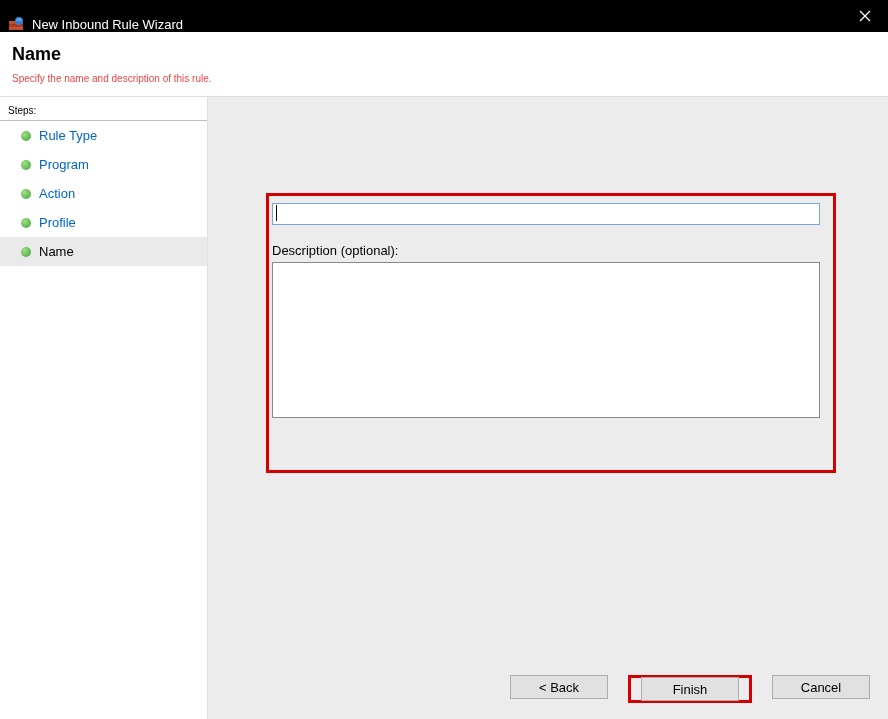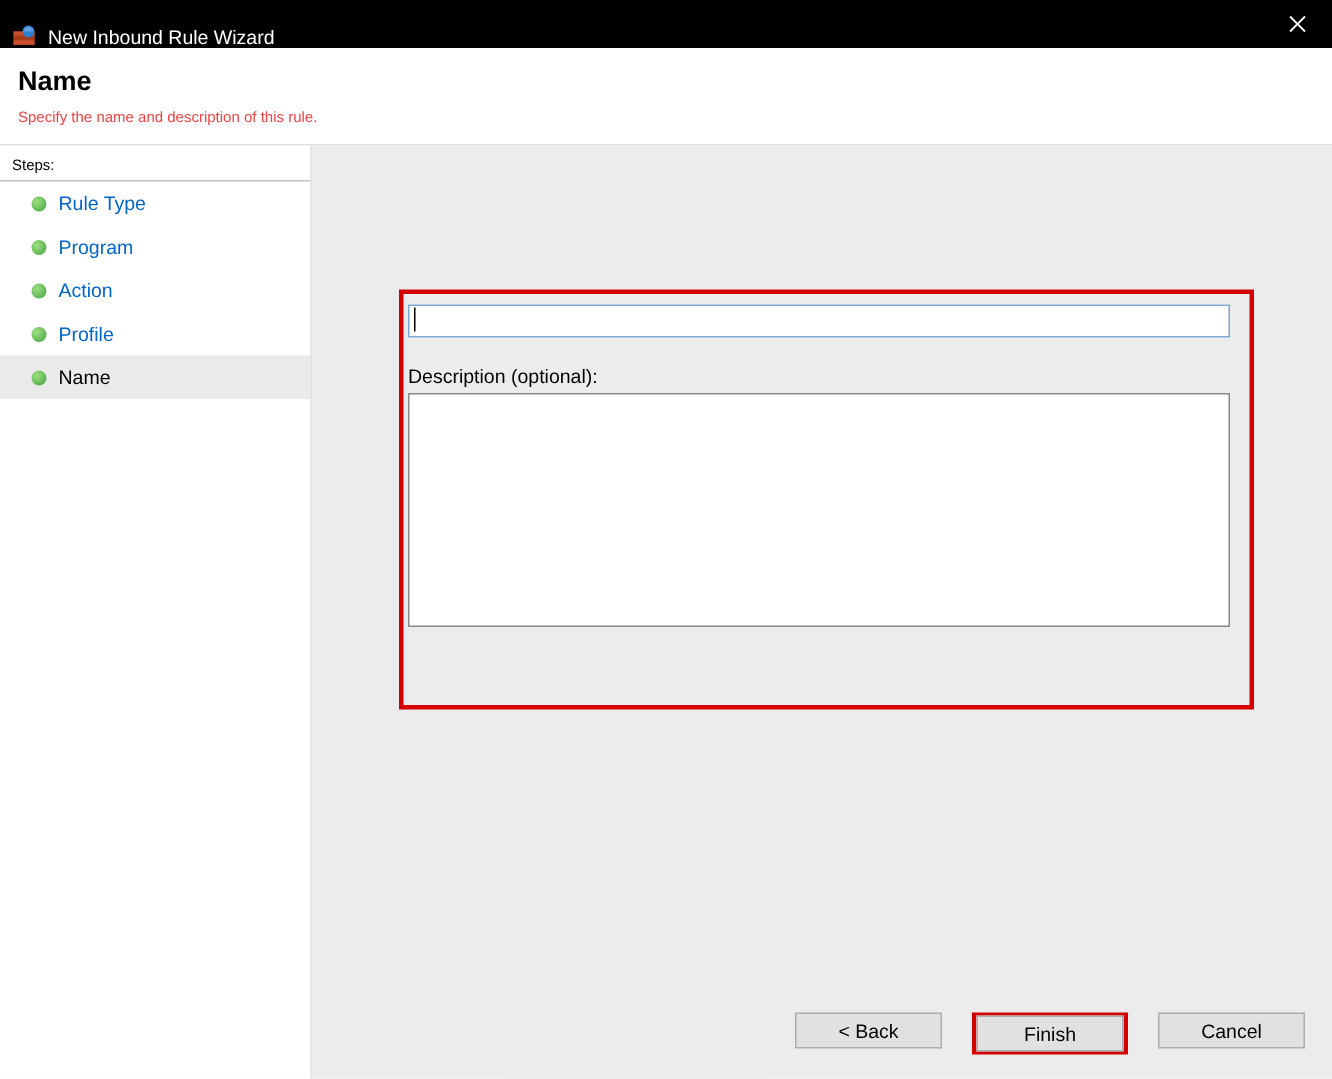--- a/index.html
+++ b/index.html
@@ -163,21 +163,21 @@
       font-family: inherit;
       cursor: pointer;
       color: #000;
     }
     .finish-wrapper {
       border: 3px solid #d40000;
       padding: 0;
       display: inline-flex;
     }
     .finish-wrapper .wiz-button {
-      margin: -1px 0px;
+      margin: -1px 10px;
     }
     .cursor-caret {
       position: absolute;
       left: 4px;
       top: 2px;
       width: 1px;
       height: 16px;
       background: #000;
     }
     .input-wrapper {

